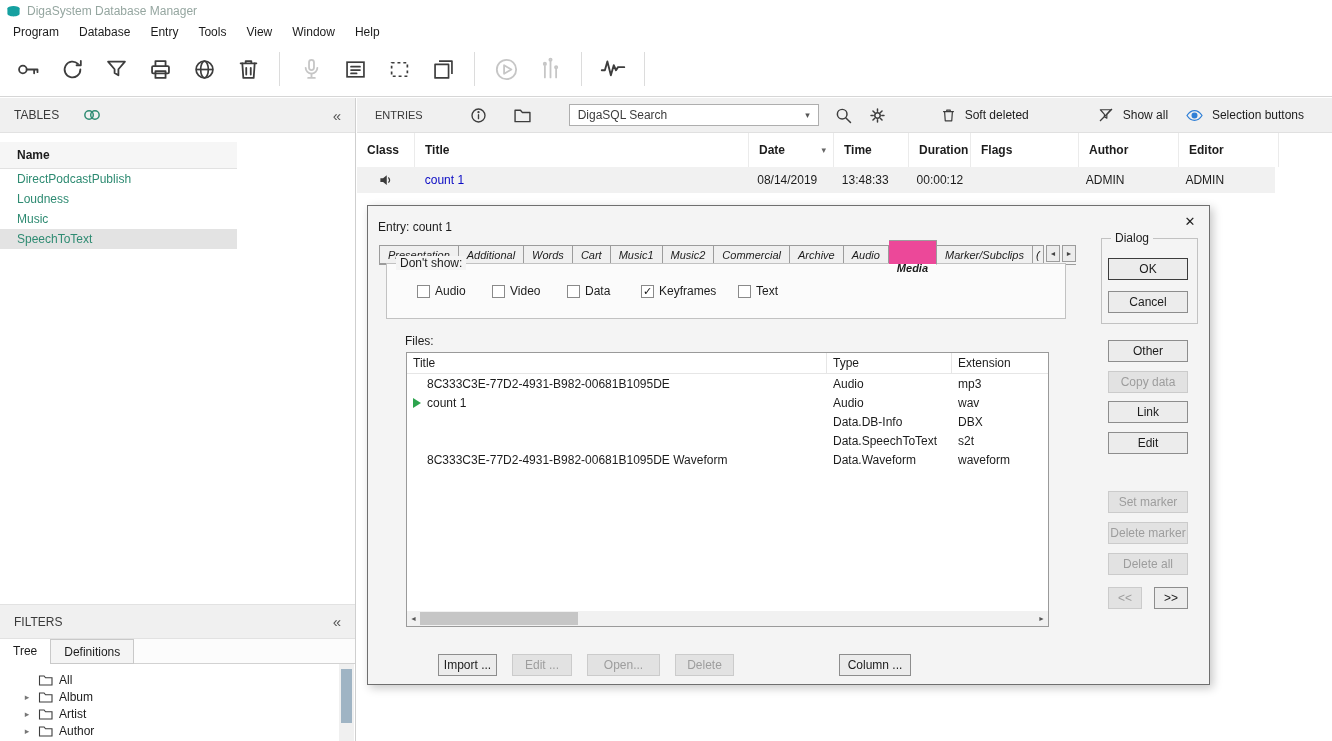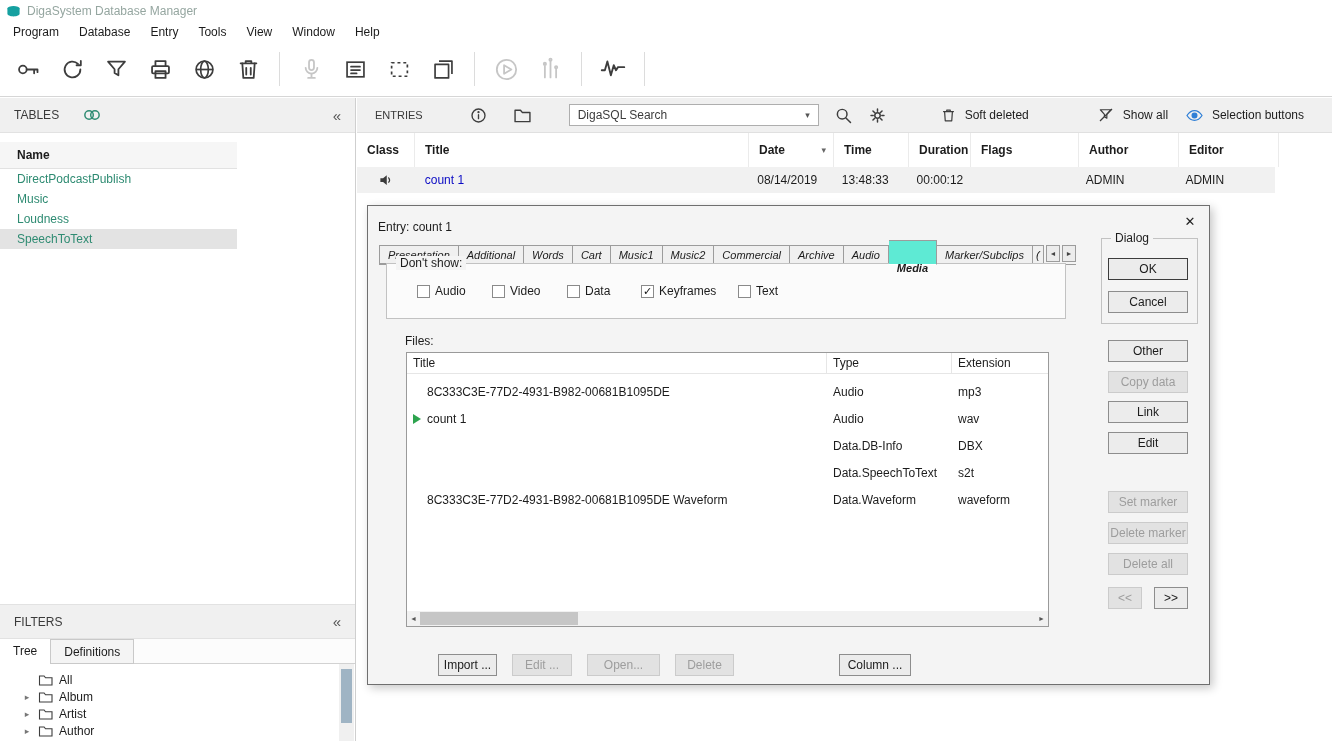--- a/index.html
+++ b/index.html
@@ -66,37 +66,37 @@
   .er-class{justify-content:center;padding-left:0;}
   .er-title{color:#0b0bc4;}
 
   
   .dialog{position:absolute;left:367px;top:205px;width:843px;height:480px;background:#f4f4f4;border:1px solid #6f6f6f;box-shadow:3px 3px 9px rgba(0,0,0,.22);}
   .dlg-titlebar{height:28px;display:flex;align-items:flex-end;padding-left:10px;}
   .dlg-close{position:absolute;right:6px;top:4px;width:26px;height:22px;display:flex;align-items:center;justify-content:center;font-size:13px;color:#222;cursor:pointer;}
   .dlg-tabs{position:absolute;left:11px;top:35px;display:flex;align-items:flex-end;height:24px;border-bottom:1px solid #9c9c9c;}
   .dlg-tab{height:19px;padding:3px 8px 2px;font-size:11px;background:#f0f0f0;border:1px solid #9c9c9c;border-left:none;white-space:nowrap;cursor:default;font-style:italic;}
   .dlg-tab:first-child{border-left:1px solid #9c9c9c;}
-  .dlg-tab.active{height:23px;background:#5eead4;font-weight:bold;margin-bottom:-1px;border-bottom:1px solid #fff;padding-top:21px;z-index:1;}
+  .dlg-tab.active{height:23px;background:#ec4899;font-weight:bold;margin-bottom:-1px;border-bottom:1px solid #fff;padding-top:21px;z-index:1;}
   .dlg-tab.partial{width:11px;padding-left:3px;padding-right:0;overflow:hidden;}
   .tab-scroll{width:14px;height:17px;margin-left:2px;margin-bottom:2px;border:1px solid #9c9c9c;background:#ececec;font-size:7px;display:flex;align-items:center;justify-content:center;color:#444;cursor:pointer;}
 
   .groupbox{position:absolute;border:1px solid #c2c2c2;}
   .gb-legend{position:absolute;top:-8px;left:9px;background:#f4f4f4;padding:0 4px;font-size:12px;}
   .gb-dontshow{left:18px;top:57px;width:680px;height:56px;background:#fbfbfb;}
   .cb{position:absolute;top:20px;display:flex;align-items:center;gap:5px;cursor:default;}
   .cb-box{width:13px;height:13px;border:1px solid #8a8a8a;background:#fff;display:flex;align-items:center;justify-content:center;font-size:11px;line-height:1;color:#111;}
   .cb-audio{left:30px;}.cb-video{left:105px;}.cb-data{left:180px;}.cb-key{left:254px;}.cb-text{left:351px;}
 
   .files-label{position:absolute;left:37px;top:128px;}
   .files-table{position:absolute;left:38px;top:146px;width:643px;height:275px;border:1px solid #9a9a9a;background:#fff;display:flex;flex-direction:column;}
   .ft-header{display:flex;height:21px;border-bottom:1px solid #e6e6e6;flex:none;cursor:default;}
   .ft-hcell{display:flex;align-items:center;padding-left:6px;border-right:1px solid #e6e6e6;}
   .ft-col-title{width:420px;}.ft-col-type{width:125px;}.ft-col-ext{flex:1;border-right:none;}
-  .ft-row{display:flex;height:19px;align-items:center;flex:none;cursor:default;margin-top:8px;}
+  .ft-row{display:flex;height:19px;align-items:center;flex:none;cursor:default;}
   .ft-icon{width:20px;display:flex;justify-content:center;flex:none;}
   .ft-cell-title{width:400px;overflow:hidden;white-space:nowrap;}
   .ft-cell-type{width:125px;padding-left:6px;}
   .ft-cell-ext{flex:1;padding-left:6px;}
   .play-tri{width:0;height:0;border-left:8px solid #2da44e;border-top:5px solid transparent;border-bottom:5px solid transparent;}
   .ft-scroll{margin-top:auto;height:15px;background:#f1f1f1;display:flex;align-items:center;position:relative;flex:none;}
   .ft-scroll-btn{width:13px;height:15px;display:flex;align-items:center;justify-content:center;font-size:7px;color:#555;cursor:pointer;}
   .ft-scroll-btn.right{margin-left:auto;}
   .ft-thumb{position:absolute;left:13px;width:158px;top:1px;bottom:1px;background:#c6c6c6;cursor:pointer;}
 
@@ -269,24 +269,24 @@
             <circle cx="15.2" cy="12" r="4.6"></circle>
           </svg>
         </span>
       <span class="collapse">«</span>
     </div>
     <div class="name-header">Name</div>
     <div class="table-item">
         <span>DirectPodcastPublish</span>
       </div>
     <div class="table-item">
+        <span>Loudness</span>
+      </div>
+    <div class="table-item">
         <span>Music</span>
-      </div>
-    <div class="table-item">
-        <span>Loudness</span>
       </div>
     <div class="table-item selected">
         <span>SpeechToText</span>
       </div>
 
     <div class="panel-header filters-header">
       <span class="panel-title">FILTERS</span>
       <span class="collapse">«</span>
     </div>
     <div class="filter-tabs">

